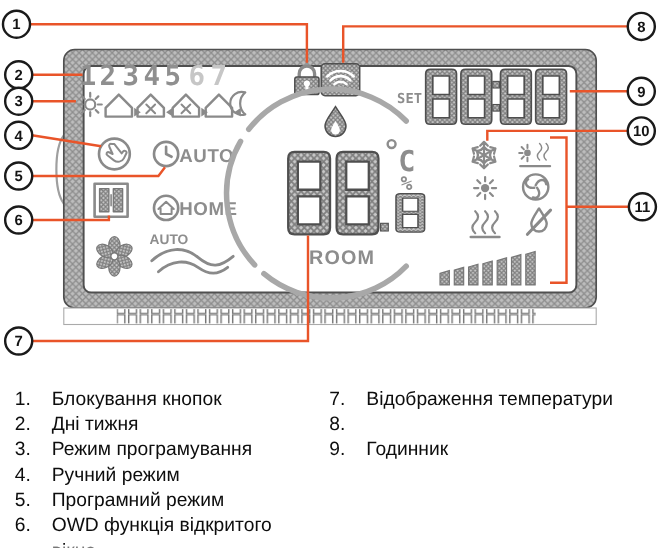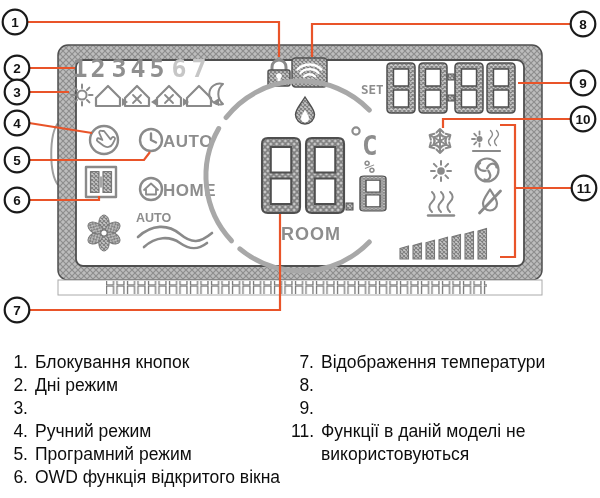--- a/index.html
+++ b/index.html
@@ -8,21 +8,21 @@
   .diagram{position:absolute;left:0;top:0;}
   .legend{position:absolute;top:351px;left:0;width:600px;color:#0d0d0d;
           font-size:17.5px;line-height:23px;}
   .legend-col{position:absolute;top:0;}
   .legend-col.left{left:6px;width:276px;}
   .legend-col.right{left:281px;width:315px;}
   .legend-row{display:flex;align-items:flex-start;}
   .legend-row .num{flex:0 0 auto;text-align:right;margin-right:7px;}
   .legend-col.left .num{width:22px;}
   .legend-col.right .num{width:33px;}
-  .legend-row .txt{flex:1 1 auto;}
+  .legend-row .txt{flex:1 1 auto;margin-left:12px;}
   svg text{font-family:"Liberation Sans",sans-serif;}
   .seg-txt{font-family:"DejaVu Sans Mono",monospace;font-weight:bold;fill:#8d8d8d;}
   .lbl-txt{font-weight:bold;fill:#8d8d8d;}
   .co-num{font-size:13.5px;font-weight:bold;fill:#141414;text-anchor:middle;}
   .day{font-family:"DejaVu Sans Mono",monospace;font-weight:bold;font-size:25px;text-anchor:middle;}
   .day-on{fill:#8f8f8f;} .day-off{fill:#c6c6c6;}
   .ic{stroke:#8a8a8a;fill:none;stroke-linecap:round;stroke-linejoin:round;}
   .oline{stroke:#E95429;stroke-width:2.2;fill:none;}
 </style>
 </head>
@@ -317,24 +317,25 @@
 </svg>
 
 <div class="legend">
   <div class="legend-col left">
     <div class="legend-row">
           <span class="num">1.</span>
           <span class="txt">Блокування кнопок</span>
         </div>
     <div class="legend-row">
           <span class="num">2.</span>
-          <span class="txt">Дні режим</span>
+          <span class="txt">Дні тижня</span>
         </div>
     <div class="legend-row">
           <span class="num">3.</span>
+          <span class="txt">Режим програмування</span>
         </div>
     <div class="legend-row">
           <span class="num">4.</span>
           <span class="txt">Ручний режим</span>
         </div>
     <div class="legend-row">
           <span class="num">5.</span>
           <span class="txt">Програмний режим</span>
         </div>
     <div class="legend-row">
@@ -345,21 +346,18 @@
   <div class="legend-col right">
     <div class="legend-row">
           <span class="num">7.</span>
           <span class="txt">Відображення температури</span>
         </div>
     <div class="legend-row">
           <span class="num">8.</span>
         </div>
     <div class="legend-row">
           <span class="num">9.</span>
-        </div>
-    <div class="legend-row">
-          <span class="num">11.</span>
-          <span class="txt">Функції в даній моделі не використовуються</span>
+          <span class="txt">Годинник</span>
         </div>
   </div>
 </div>
 
 </div>
 
 </body></html>

